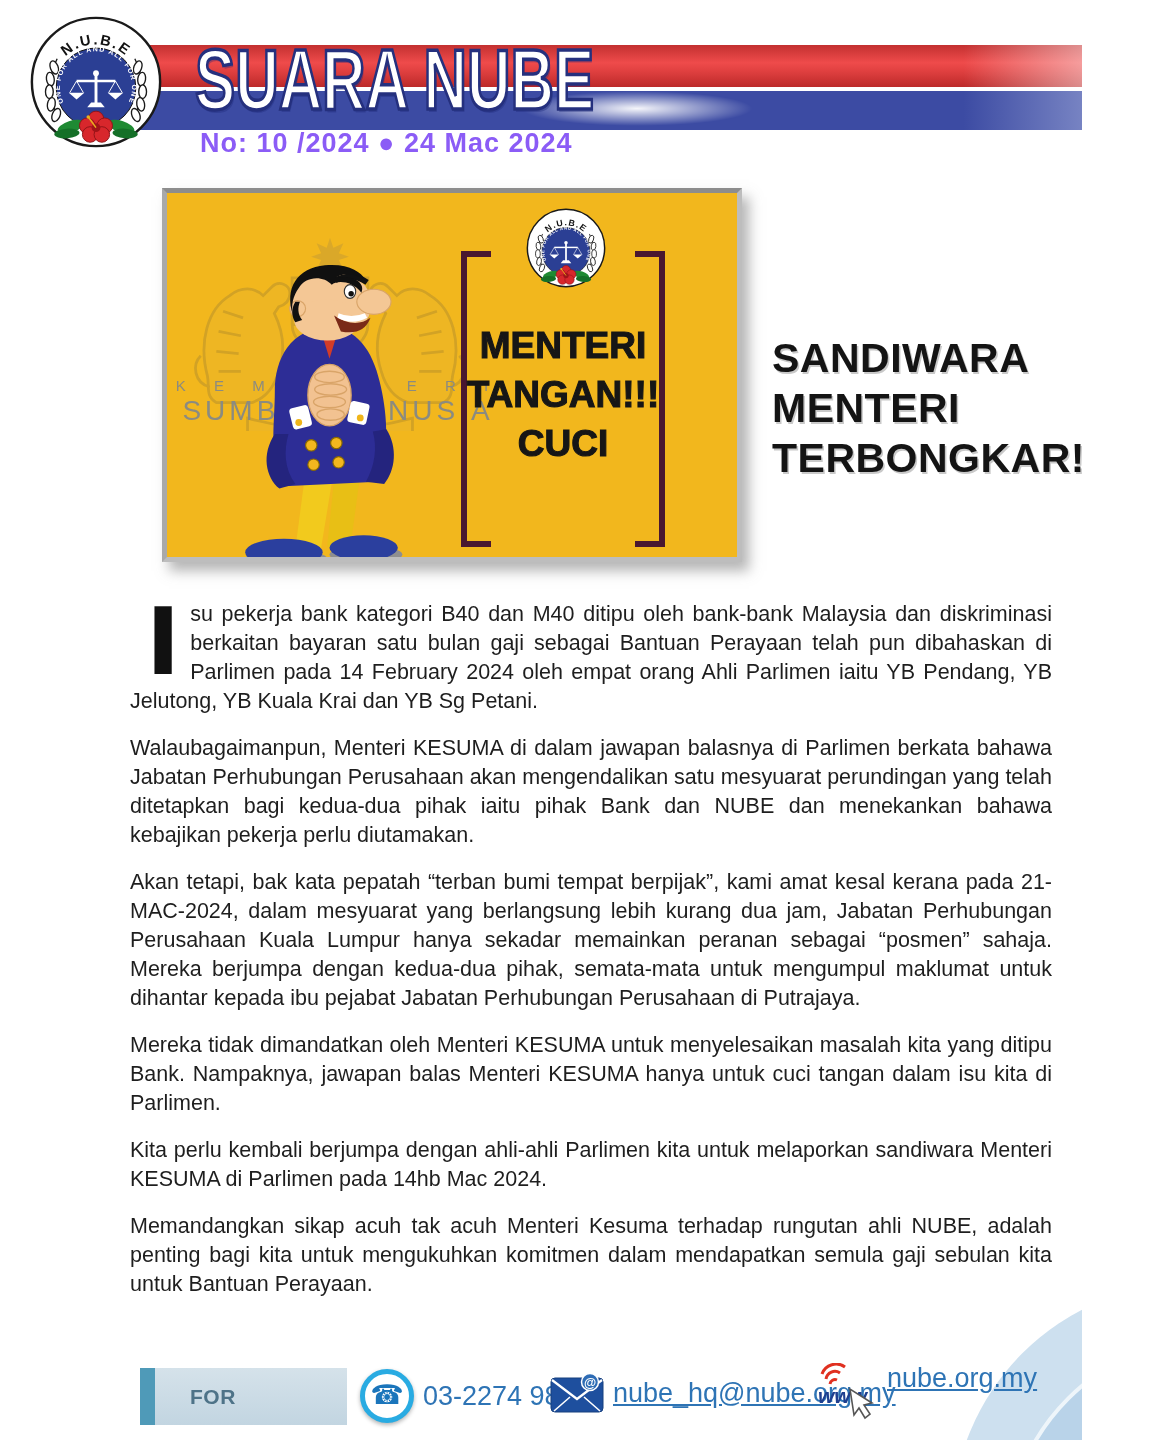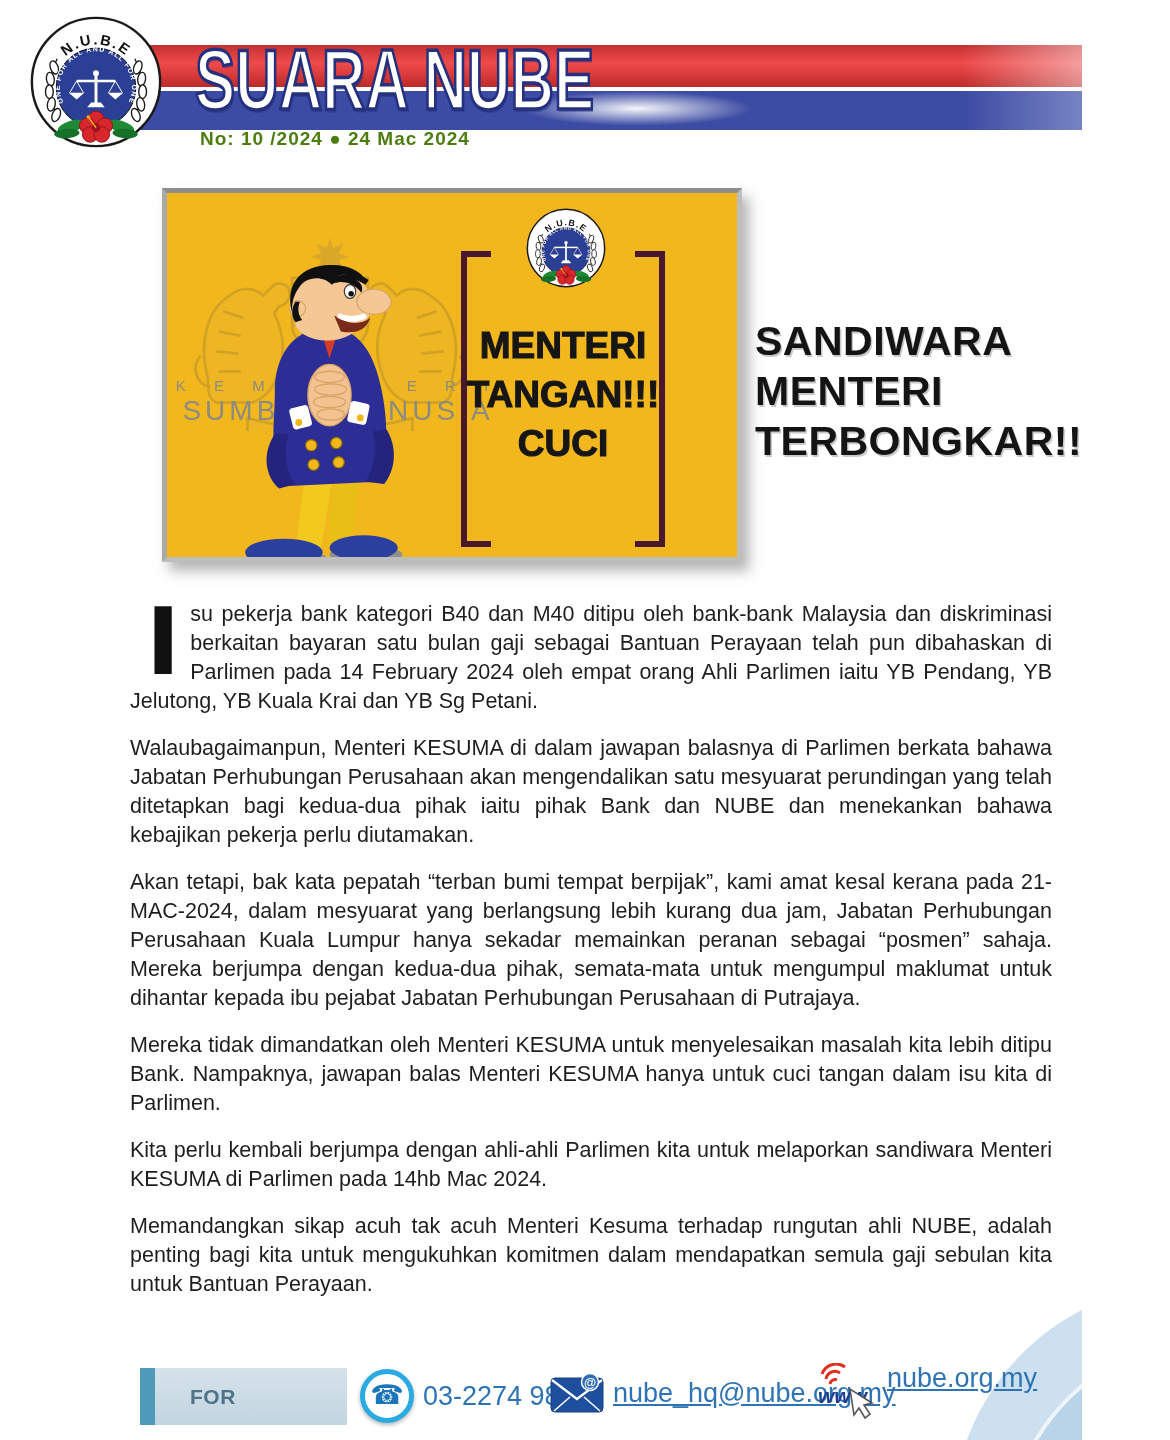--- a/index.html
+++ b/index.html
@@ -11,22 +11,22 @@
     background:
       linear-gradient(to right, rgba(255,255,255,0) 80%, rgba(255,255,255,.72) 98%, rgba(255,255,255,.9) 100%),
       linear-gradient(to bottom,#c33030,#ef4b4b 42%,#e04040 62%,#bc2a2a);}
   .band-blue{position:absolute;left:137px;top:89px;width:1033px;height:39px;border-top:2px solid #fff;
     background:
       radial-gradient(ellipse 160px 24px at 500px 45%, rgba(255,255,255,.95), rgba(255,255,255,0) 72%),
       linear-gradient(to right,#3c4ba3 0%,#3c4ba3 80%,#8e99cf 96%,#c6cce8 100%);}
   .masthead-title{position:absolute;left:195px;top:36px;font-weight:700;font-size:86px;line-height:1;
     color:#fff;-webkit-text-stroke:3.5px #25307e;transform:scaleX(.70);transform-origin:left top;
     text-shadow:2px 3px 0 rgba(30,40,120,.35);white-space:nowrap;}
-  .issue-line{position:absolute;left:200px;top:128px;font-size:19px;font-weight:700;
-    color:#4d7c0f;letter-spacing:1px;white-space:nowrap;}
+  .issue-line{position:absolute;left:200px;top:128px;font-size:27px;font-weight:700;
+    color:#8b5cf6;letter-spacing:1px;white-space:nowrap;}
   .logo-header{position:absolute;left:28px;top:14px;width:136px;height:136px;}
 
   
   .card{position:absolute;left:162px;top:188px;width:580px;height:374px;box-sizing:border-box;
     background:#f2b71d;border:5px solid #bdbdbd;border-top-color:#8d8d8d;border-left-color:#a9a9a9;
     box-shadow:7px 9px 12px rgba(110,110,110,.5);overflow:hidden;}
   .card-watermark{position:absolute;left:18px;top:38px;width:290px;height:200px;opacity:.55;}
   .wm-text{position:absolute;left:6px;width:330px;text-align:center;color:#8b8b80;}
   .wm-line1{top:184px;font-size:15px;letter-spacing:12px;}
   .wm-line2{top:202px;font-size:28px;letter-spacing:4px;}
@@ -258,32 +258,32 @@
       <div class="bracket">
         <div class="bracket-l"></div>
         <div class="bracket-r"></div>
       </div>
       <div class="slogan">
         <div>MENTERI</div>
         <div>TANGAN!!!</div>
         <div>CUCI</div>
       </div>
     </div>
-    <h1 class="headline" style="margin:0;">
+    <h1 class="headline" style="margin:17px;">
       <div>SANDIWARA</div>
       <div>MENTERI</div>
       <div>TERBONGKAR!!!</div>
     </h1>
   </section>
 
   <main class="article">
     <p><span class="dropcap">I</span><span>su pekerja bank kategori B40 dan M40 ditipu oleh bank-bank Malaysia dan diskriminasi berkaitan bayaran satu bulan gaji sebagai Bantuan Perayaan telah pun dibahaskan di Parlimen pada 14 February 2024 oleh empat orang Ahli Parlimen iaitu YB Pendang, YB Jelutong, YB Kuala Krai dan YB Sg Petani.</span></p>
     <p>Walaubagaimanpun, Menteri KESUMA di dalam jawapan balasnya di Parlimen berkata bahawa Jabatan Perhubungan Perusahaan akan mengendalikan satu mesyuarat perundingan yang telah ditetapkan bagi kedua-dua pihak iaitu pihak Bank dan NUBE dan menekankan bahawa kebajikan pekerja perlu diutamakan.</p>
     <p>Akan tetapi, bak kata pepatah “terban bumi tempat berpijak”, kami amat kesal kerana pada 21-MAC-2024, dalam mesyuarat yang berlangsung lebih kurang dua jam, Jabatan Perhubungan Perusahaan Kuala Lumpur hanya sekadar memainkan peranan sebagai “posmen” sahaja. Mereka berjumpa dengan kedua-dua pihak, semata-mata untuk mengumpul maklumat untuk dihantar kepada ibu pejabat Jabatan Perhubungan Perusahaan di Putrajaya.</p>
-    <p>Mereka tidak dimandatkan oleh Menteri KESUMA untuk menyelesaikan masalah kita lebih ditipu Bank. Nampaknya, jawapan balas Menteri KESUMA hanya untuk cuci tangan dalam isu kita di Parlimen.</p>
+    <p>Mereka tidak dimandatkan oleh Menteri KESUMA untuk menyelesaikan masalah kita yang ditipu Bank. Nampaknya, jawapan balas Menteri KESUMA hanya untuk cuci tangan dalam isu kita di Parlimen.</p>
     <p>Kita perlu kembali berjumpa dengan ahli-ahli Parlimen kita untuk melaporkan sandiwara Menteri KESUMA di Parlimen pada 14hb Mac 2024.</p>
     <p>Memandangkan sikap acuh tak acuh Menteri Kesuma terhadap rungutan ahli NUBE, adalah penting bagi kita untuk mengukuhkan komitmen dalam mendapatkan semula gaji sebulan kita untuk Bantuan Perayaan.</p>
   </main>
 
   <div class="circle-outer"></div>
   <div class="circle-inner"></div>
 
   <footer>
     <div class="inq-bar"></div>
     <div class="inq-box">

